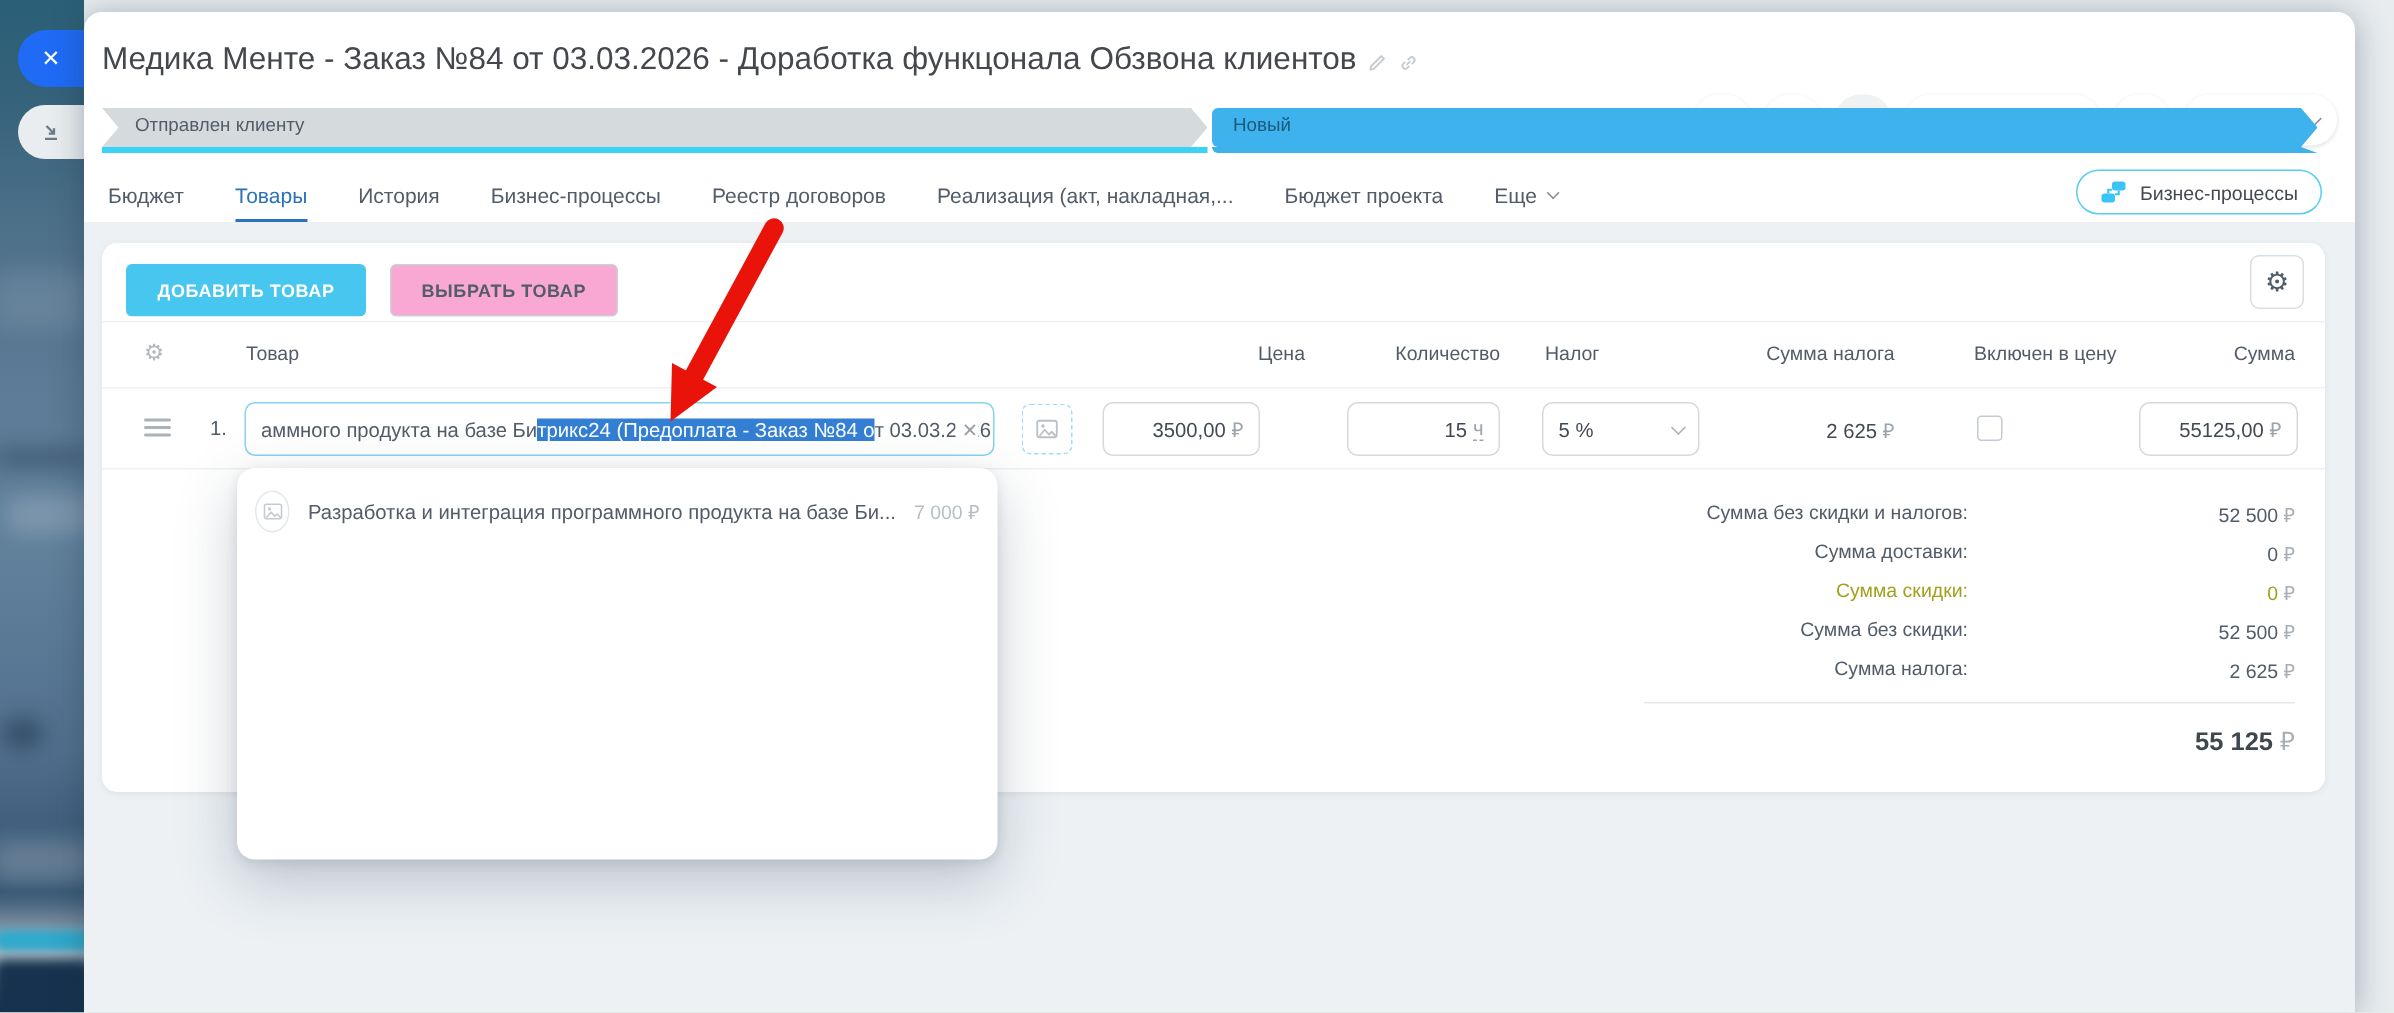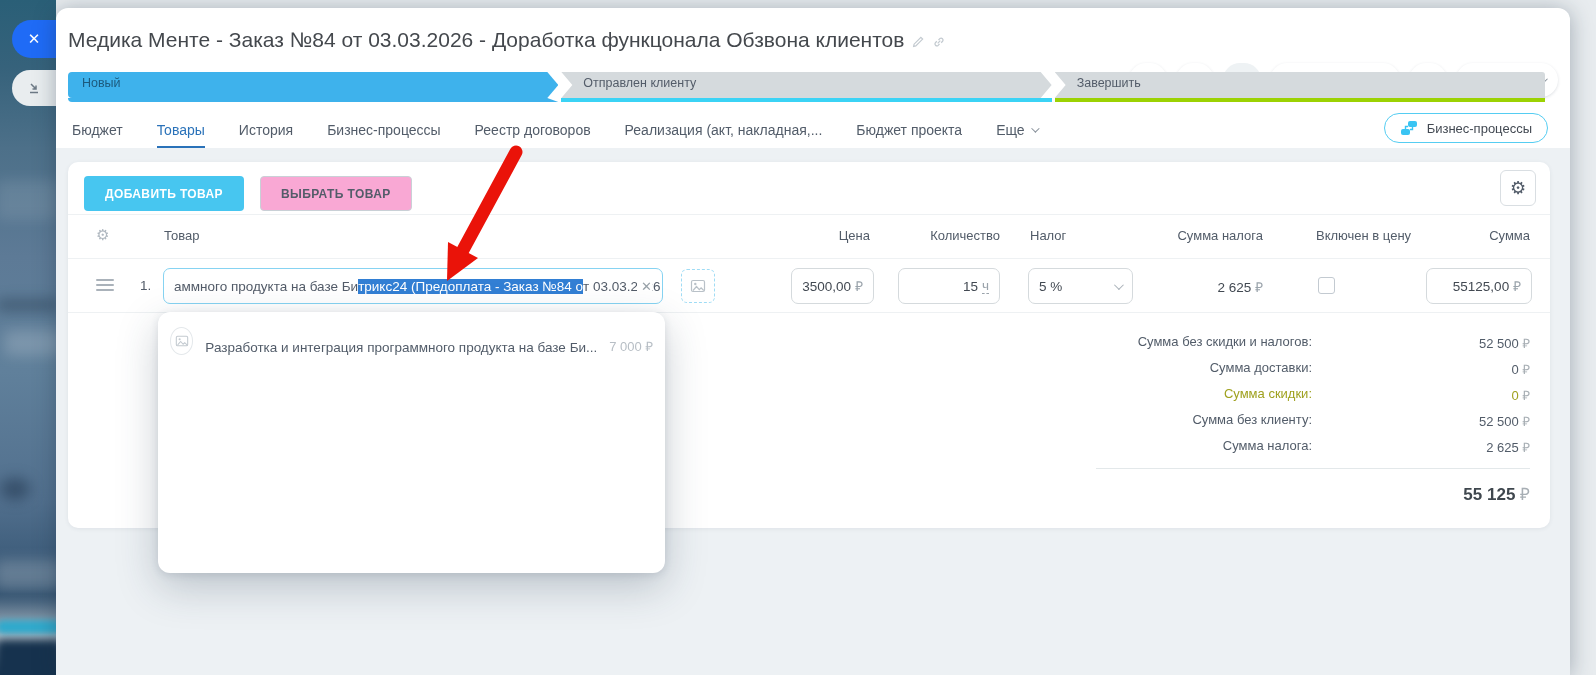--- a/index.html
+++ b/index.html
@@ -115,21 +115,21 @@
   .tot-value { position:absolute; left:1282px; width:180px; text-align:right; font-size:13px; color:#525c69; }
   .tot-accent { color:#9fa11f; }
   .tot-sep { position:absolute; left:1028px; right:20px; top:306px; height:1px; background:#e3e8ea; }
   .grand-label { position:absolute; left:900px; width:344px; top:320px; text-align:right; font-size:17px; font-weight:bold; color:#3f474e; }
   .grand-value { position:absolute; left:1282px; width:180px; top:320px; text-align:right; font-size:17px; font-weight:bold; color:#3f474e; }
   .rub { color:#a7aeb4; font-weight:normal; }
 
   
   .dropdown { position:absolute; left:102px; top:304px; width:507px; height:261px; background:#fff; border-radius:12px;
     box-shadow:0 14px 40px rgba(40,60,80,.25), 0 2px 8px rgba(40,60,80,.12); z-index:5; }
-  .dd-item { display:flex; align-items:flex-end; gap:12px; padding:15px 12px; cursor:pointer; }
+  .dd-item { display:flex; align-items:center; gap:12px; padding:15px 12px; cursor:pointer; }
   .dd-ic { width:28px; height:28px; border:1px solid #e4e8eb; border-radius:50%; display:flex; align-items:center; justify-content:center; }
   .dd-name { font-size:13.5px; color:#525c69; white-space:nowrap; }
   .dd-price { font-size:13px; color:#b7bec5; white-space:nowrap; }
 
   .arrow-overlay { position:absolute; left:0; top:0; width:1596px; height:675px; z-index:9; pointer-events:none; }
   svg.ic { display:block; }
 </style>
 </head>
 <body>
 
@@ -198,33 +198,28 @@
       <div class="hbtn round">
         <span class="gear-glyph">⚙</span>
       </div>
       <div class="hbtn pill">
         <span>Документ</span>
         <span class="chev"></span>
       </div>
     </div>
 
     <div class="stagebar">
-      <div class="stage st-first">
-        <div class="stage-bg"></div>
-        <div class="stage-label">Новый</div>
-        <div class="stage-underbar"></div>
-      </div>
       <div class="stage st-mid">
         <div class="stage-bg"></div>
         <div class="stage-label">Отправлен клиенту</div>
         <div class="stage-underbar"></div>
       </div>
-      <div class="stage st-last">
+      <div class="stage st-first">
         <div class="stage-bg"></div>
-        <div class="stage-label">Завершить</div>
+        <div class="stage-label">Новый</div>
         <div class="stage-underbar"></div>
       </div>
     </div>
 
     <div class="tabs">
       <div class="tab">
           <span>Бюджет</span>
         </div>
       <div class="tab active">
           <span>Товары</span>
@@ -293,21 +288,21 @@
       </div>
 
       <div class="img-btn">
         <svg class="ic" width="16" height="16" viewBox="0 0 16 16">
           <rect x="1.5" y="2.5" width="13" height="11" rx="1.5" fill="none" stroke="#b9c1c8" stroke-width="1.2"></rect>
           <circle cx="5.3" cy="6" r="1.2" fill="#b9c1c8"></circle>
           <path d="M3 12.5l3.5-4 2.8 3.2 1.8-1.8 2.6 2.6" fill="none" stroke="#b9c1c8" stroke-width="1.2"></path>
         </svg>
       </div>
 
-      <div class="cell-input" style="left:723px;width:83px">
+      <div class="cell-input" style="left:667px;width:105px">
         <span>3500,00</span>
           <span class="unit">₽</span>
       </div>
       <div class="cell-input" style="left:830px;width:102px">
         <span>15</span>
           <span class="unit dashed">ч</span>
       </div>
       <div class="cell-input tax-select" style="left:960px;width:105px">
         <span>5 %</span>
         <span class="chev"></span>
@@ -321,21 +316,21 @@
           <span class="unit">₽</span>
       </div>
       <div class="sep" style="top:150px"></div>
 
       <div class="tot-label" style="top:172px">Сумма без скидки и налогов:</div>
       <div class="tot-value" style="top:172px"><span>52 500</span> <span class="rub">₽</span></div>
       <div class="tot-label" style="top:198px">Сумма доставки:</div>
       <div class="tot-value" style="top:198px"><span>0</span> <span class="rub">₽</span></div>
       <div class="tot-label tot-accent" style="top:224px">Сумма скидки:</div>
       <div class="tot-value tot-accent" style="top:224px"><span>0</span> <span class="rub">₽</span></div>
-      <div class="tot-label" style="top:250px">Сумма без клиенту:</div>
+      <div class="tot-label" style="top:250px">Сумма без скидки:</div>
       <div class="tot-value" style="top:250px"><span>52 500</span> <span class="rub">₽</span></div>
       <div class="tot-label" style="top:276px">Сумма налога:</div>
       <div class="tot-value" style="top:276px"><span>2 625</span> <span class="rub">₽</span></div>
       <div class="tot-sep"></div>
       <div class="grand-value"><span>55 125</span> <span class="rub">₽</span></div>
     </div>
 
     <div class="dropdown">
       <div class="dd-item">
         <span class="dd-ic">

